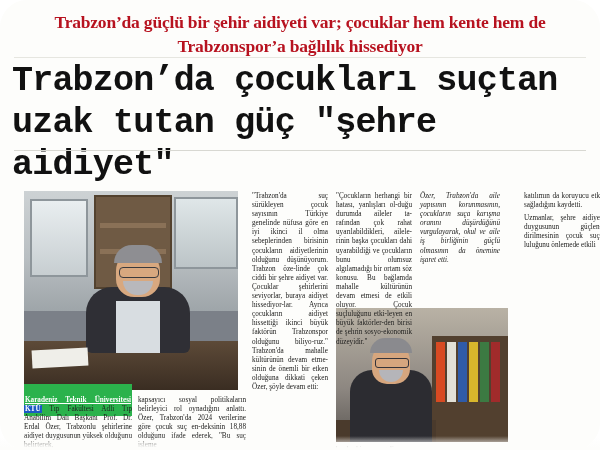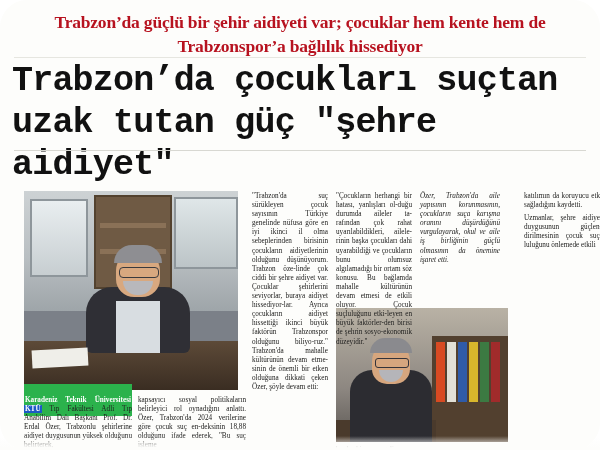--- a/index.html
+++ b/index.html
@@ -213,20 +213,21 @@
   .col-4 { left: 322px; top: 32px;  width: 76px;  }
   .col-4b{ left: 322px; top: 286px; width: 76px;  }
   .col-5 { left: 406px; top: 32px;  width: 80px; font-style: italic;  }
   .col-6 { left: 494px; top: 32px;  width: 78px; margin-left: 16px;  }
 
   .highlight {
     background: #2bb24c;
     color: #ffffff;
     font-weight: bold;
     padding: 12px 1px;
+    text-decoration: underline;
   }
   .highlight-blue {
     background: #1b59c4;
     color: #ffffff;
     font-weight: bold;
     padding: 0 1px;
   }
 
   .fade-bottom {
     position: absolute;

